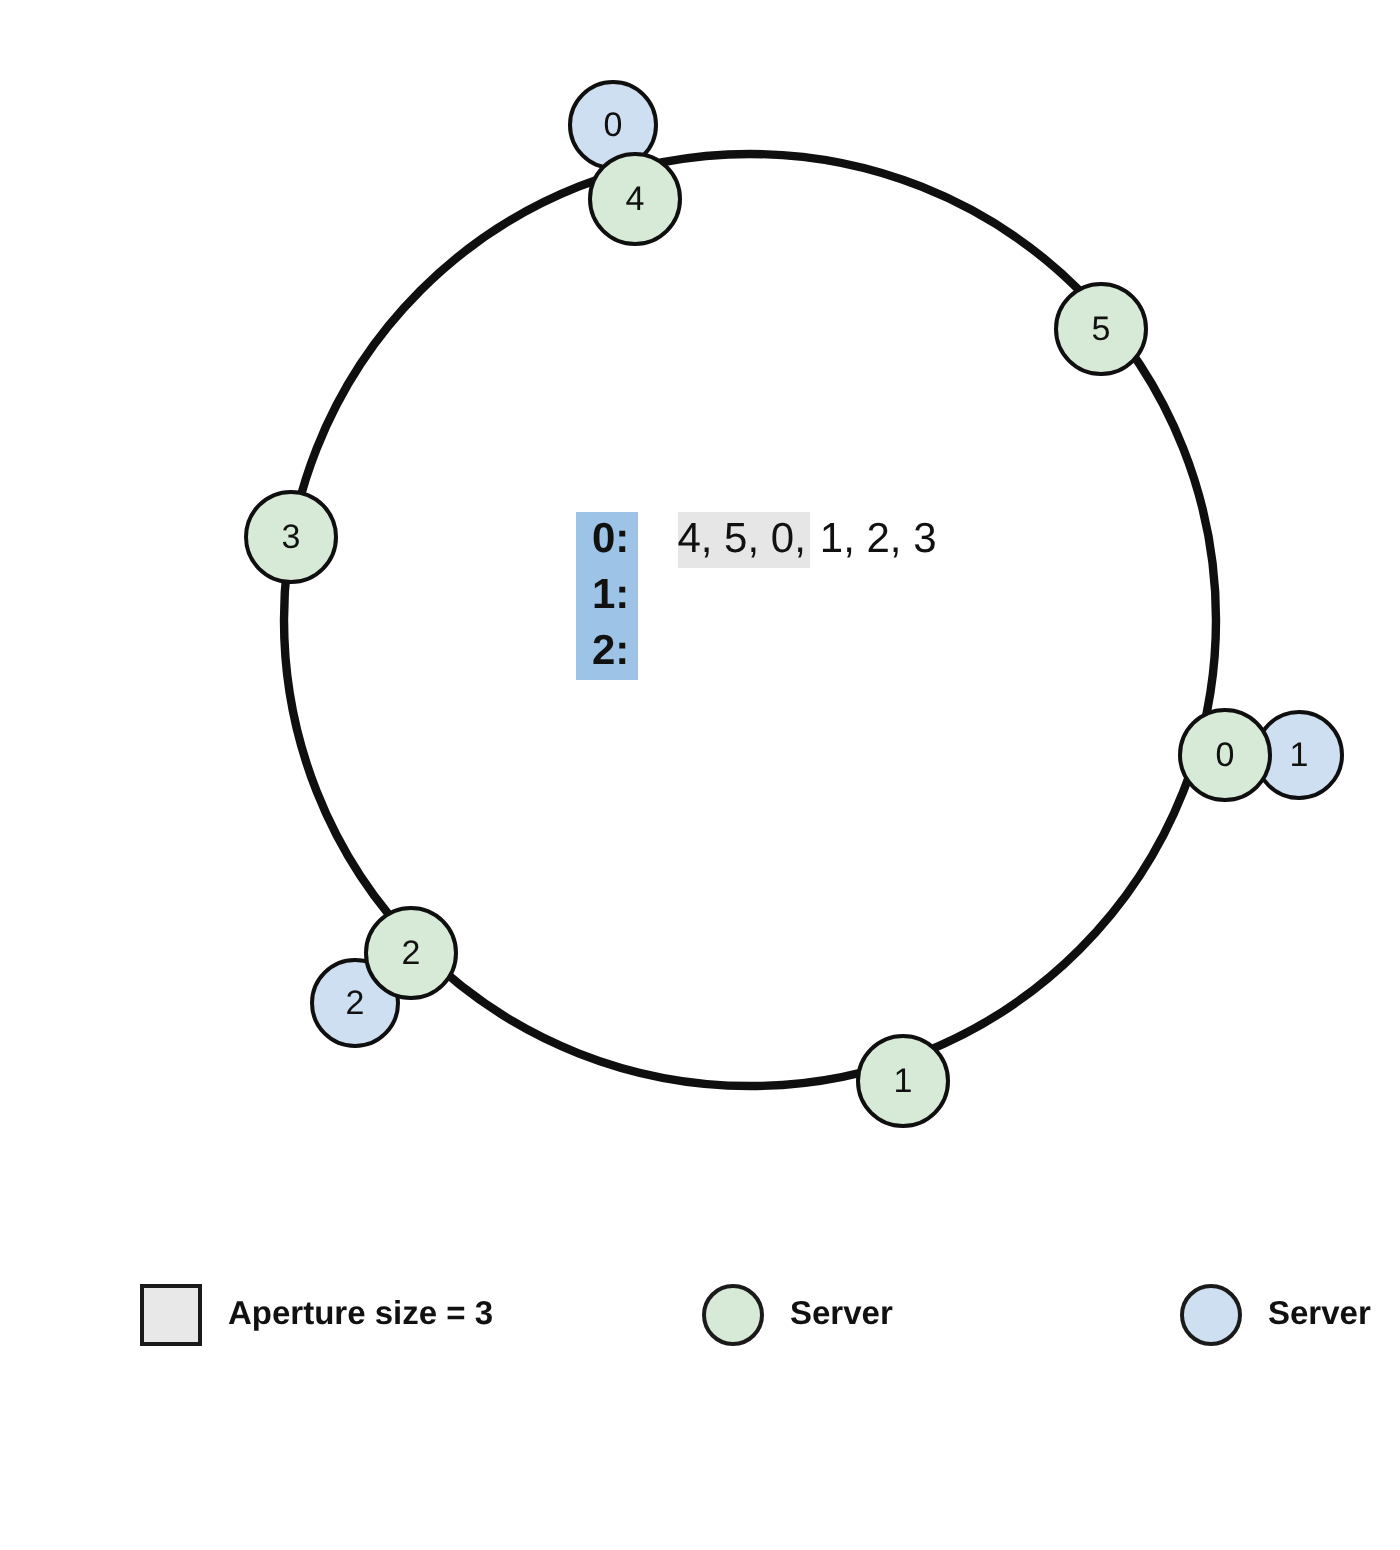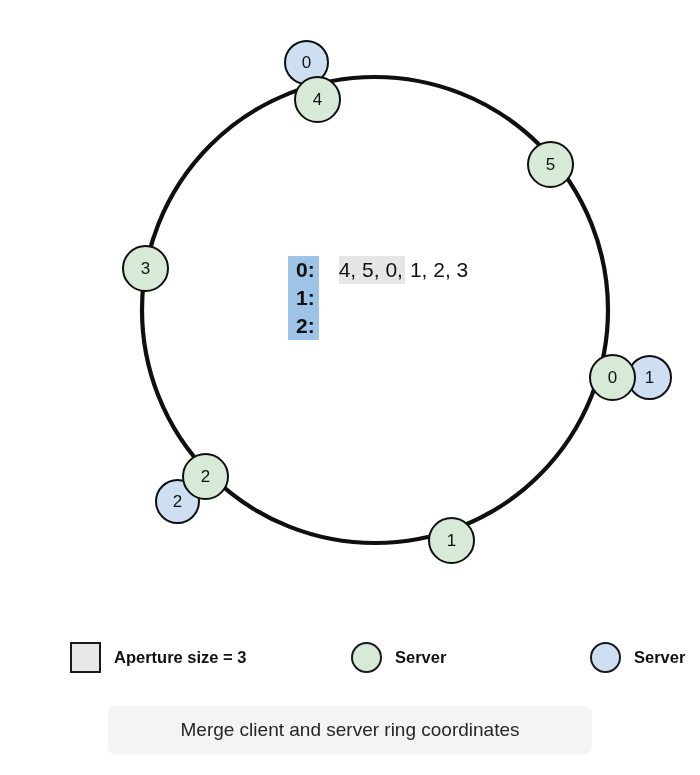--- a/index.html
+++ b/index.html
@@ -219,17 +219,14 @@
     <div class="legend-item" style="left:321px; top:14px;">
       <span class="swatch-circle server"></span>
       <span>Server</span>
     </div>
     <div class="legend-item" style="left:560px; top:14px;">
       <span class="swatch-circle client"></span>
       <span>Server</span>
     </div>
   </div>
 
-  <div id="caption">
-    <span>Merge client and server ring coordinates</span>
-  </div>
 
 </div>
 
 </body></html>

